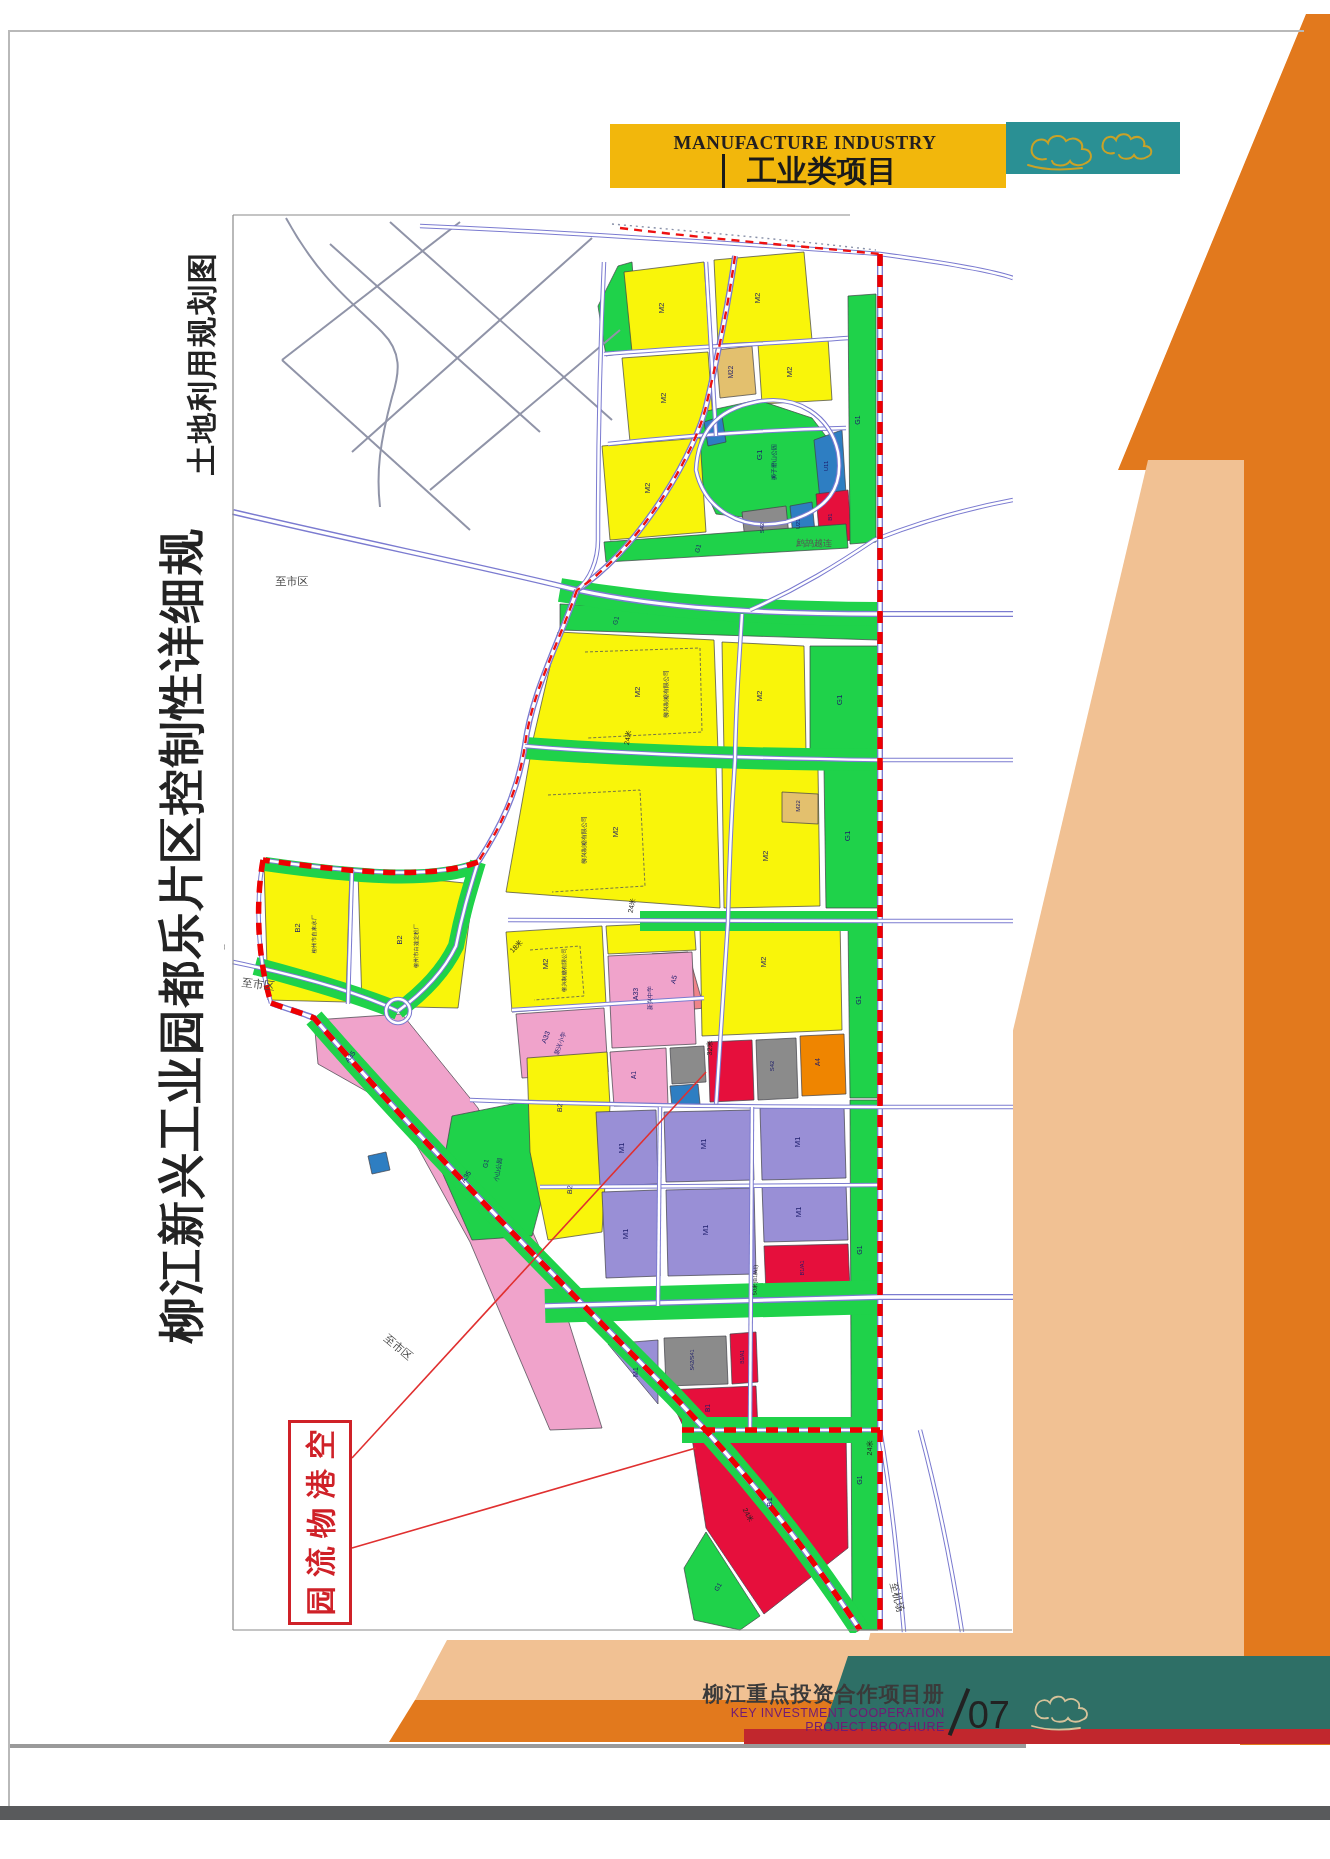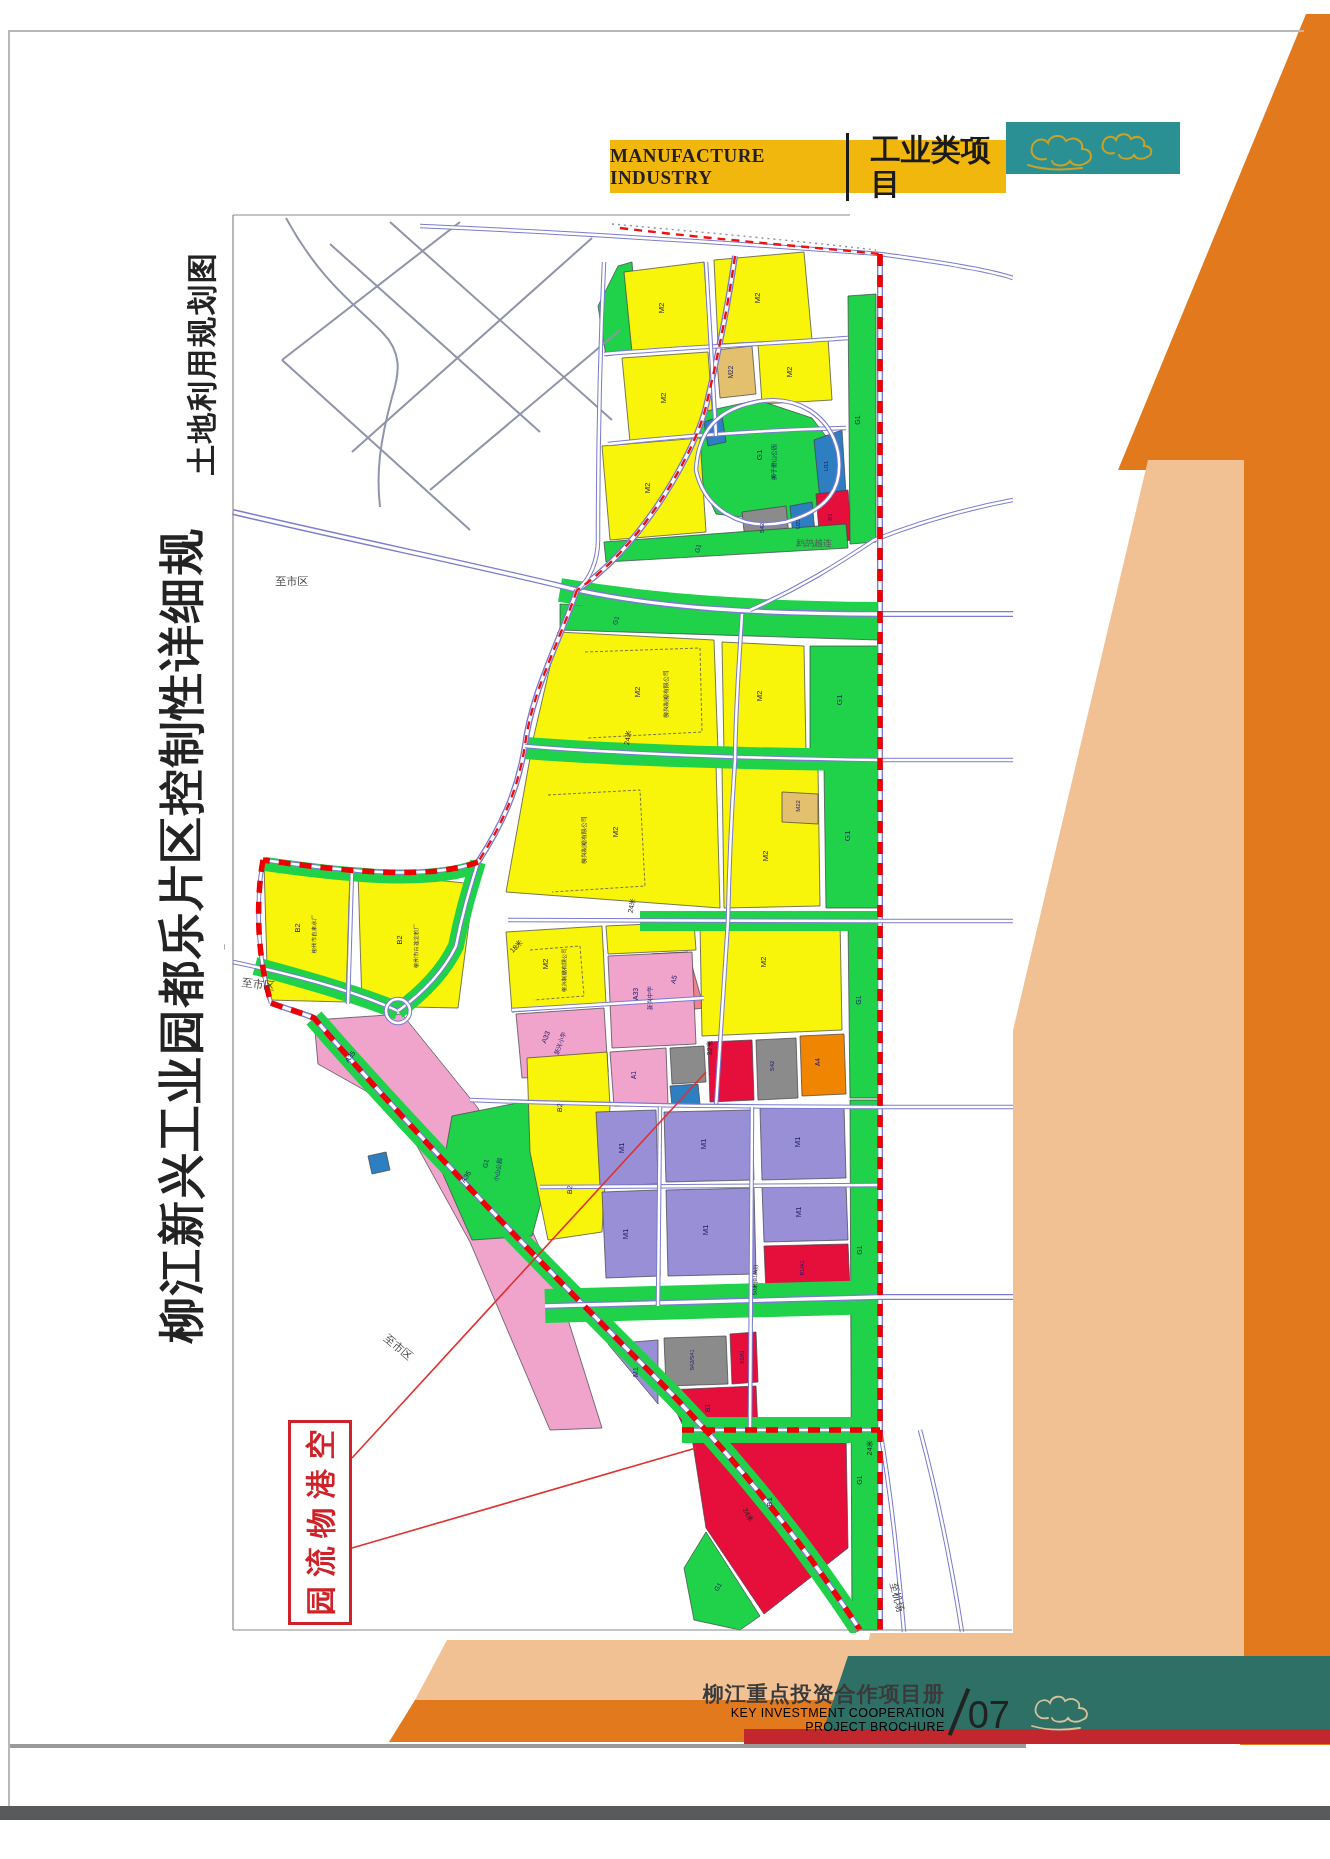--- a/index.html
+++ b/index.html
@@ -18,42 +18,42 @@
   .peach-tri{background:var(--peach);
     clip-path:polygon(1148px 460px,1244px 460px,1244px 1660px,864px 1660px);}
   .peach-band{background:var(--peach);
     clip-path:polygon(447px 1640px,1244px 1640px,1244px 1700px,415px 1700px);}
   .orange-bband{background:var(--orange);
     clip-path:polygon(415px 1700px,1244px 1700px,1244px 1742px,389px 1742px);}
   .teal-trap{background:var(--teal-footer);
     clip-path:polygon(848px 1656px,1330px 1656px,1330px 1740px,820px 1740px);}
   .red-bar{left:744px;top:1729px;width:586px;height:15px;background:var(--red-bar);}
   
-  .banner{left:610px;top:140px;width:396px;height:53px;background:var(--gold);
-          display:flex;align-items:center;justify-content:flex-end;padding-right:6px;box-sizing:border-box;}
+  .banner{left:610px;top:124px;width:396px;height:64px;background:var(--gold);
+          display:flex;align-items:center;justify-content:flex-end;padding-right:6px;box-sizing:border-box;flex-direction:column;}
   .banner-en{font-family:"Liberation Serif",serif;font-weight:bold;font-size:19px;color:#231f20;letter-spacing:.5px;}
   .banner-zh{font-size:30px;font-weight:bold;color:#1a1a1a;border-left:3px solid #1a1a1a;margin-left:9px;padding-left:22px;line-height:34px;}
   .banner-teal{left:1006px;top:122px;width:174px;height:52px;background:var(--teal-banner);color:var(--cloud);
                display:flex;align-items:center;justify-content:center;}
   
   .title-main{left:-234px;top:902px;width:830px;height:66px;transform:rotate(-90deg);
       font-size:46px;font-weight:bold;letter-spacing:2px;text-align:center;line-height:66px;color:var(--title);}
   .title-sub{left:66px;top:345px;width:272px;height:36px;transform:rotate(-90deg);
       font-size:30px;font-weight:bold;letter-spacing:2px;text-align:center;line-height:36px;color:var(--title);}
   
   .callout-box{left:288px;top:1420px;width:64px;height:205px;border:3px solid var(--callout-red);
       background:#fff;display:flex;flex-direction:column;align-items:center;justify-content:center;box-sizing:border-box;}
   .callout-box .vchar{display:block;width:100%;height:39px;line-height:39px;text-align:center;
       transform:rotate(-90deg);font-size:30px;font-weight:bold;color:var(--callout-red);
       font-family:"Liberation Serif",serif;}
   
   .footer{left:640px;top:1682px;width:470px;display:flex;align-items:flex-start;justify-content:flex-end;gap:8px;}
   .footer-texts{text-align:right;color:#3a3a3a;}
   .footer-zh{font-size:21px;font-weight:bold;letter-spacing:1px;line-height:24px;}
-  .footer-en{font-size:12.5px;color:#000000;line-height:14px;letter-spacing:.4px;}
+  .footer-en{font-size:12.5px;color:#701a75;line-height:14px;letter-spacing:.4px;}
   .pageno{display:flex;align-items:center;margin-top:2px;}
   .pageno .slash{width:4px;height:50px;background:#222;transform:rotate(22deg);margin:0 7px 0 4px;}
   .pageno .num{font-size:38px;color:#222;line-height:50px;margin-top:6px;}
 </style>
 </head>
 <body>
 
 <div class="abs decor orange-main"></div>
 <div class="abs decor peach-tri"></div>
 <div class="abs decor peach-band"></div>

